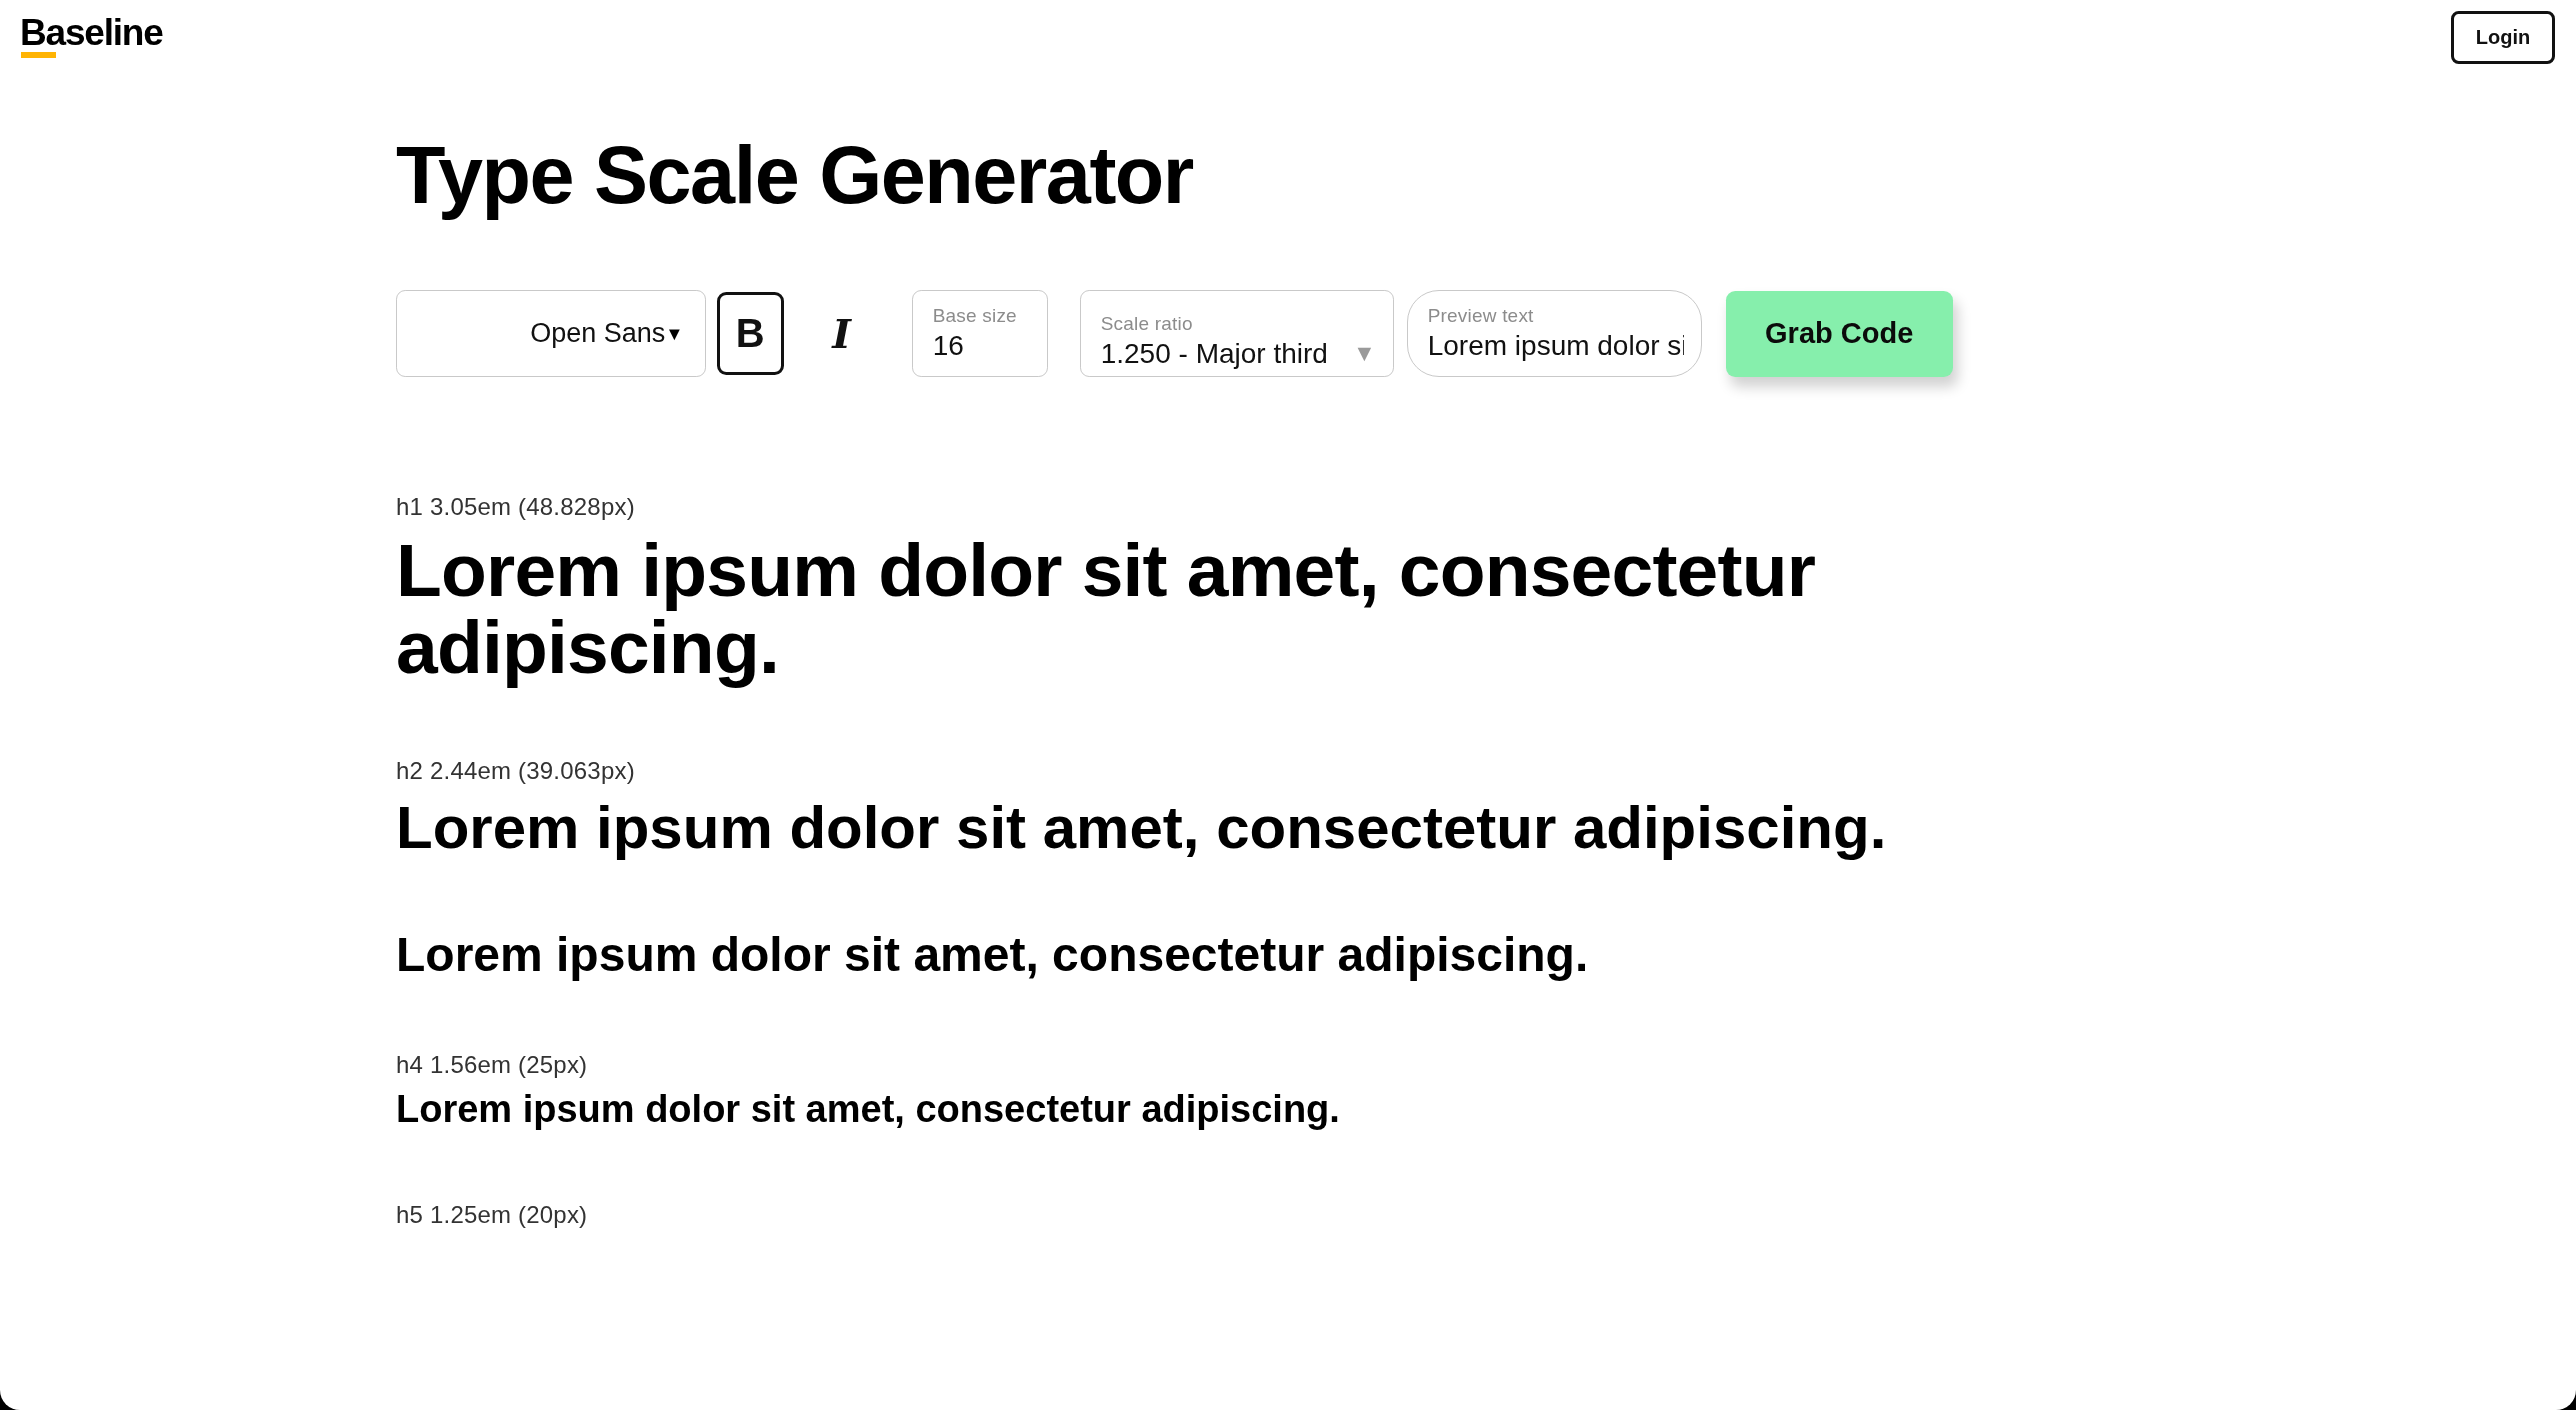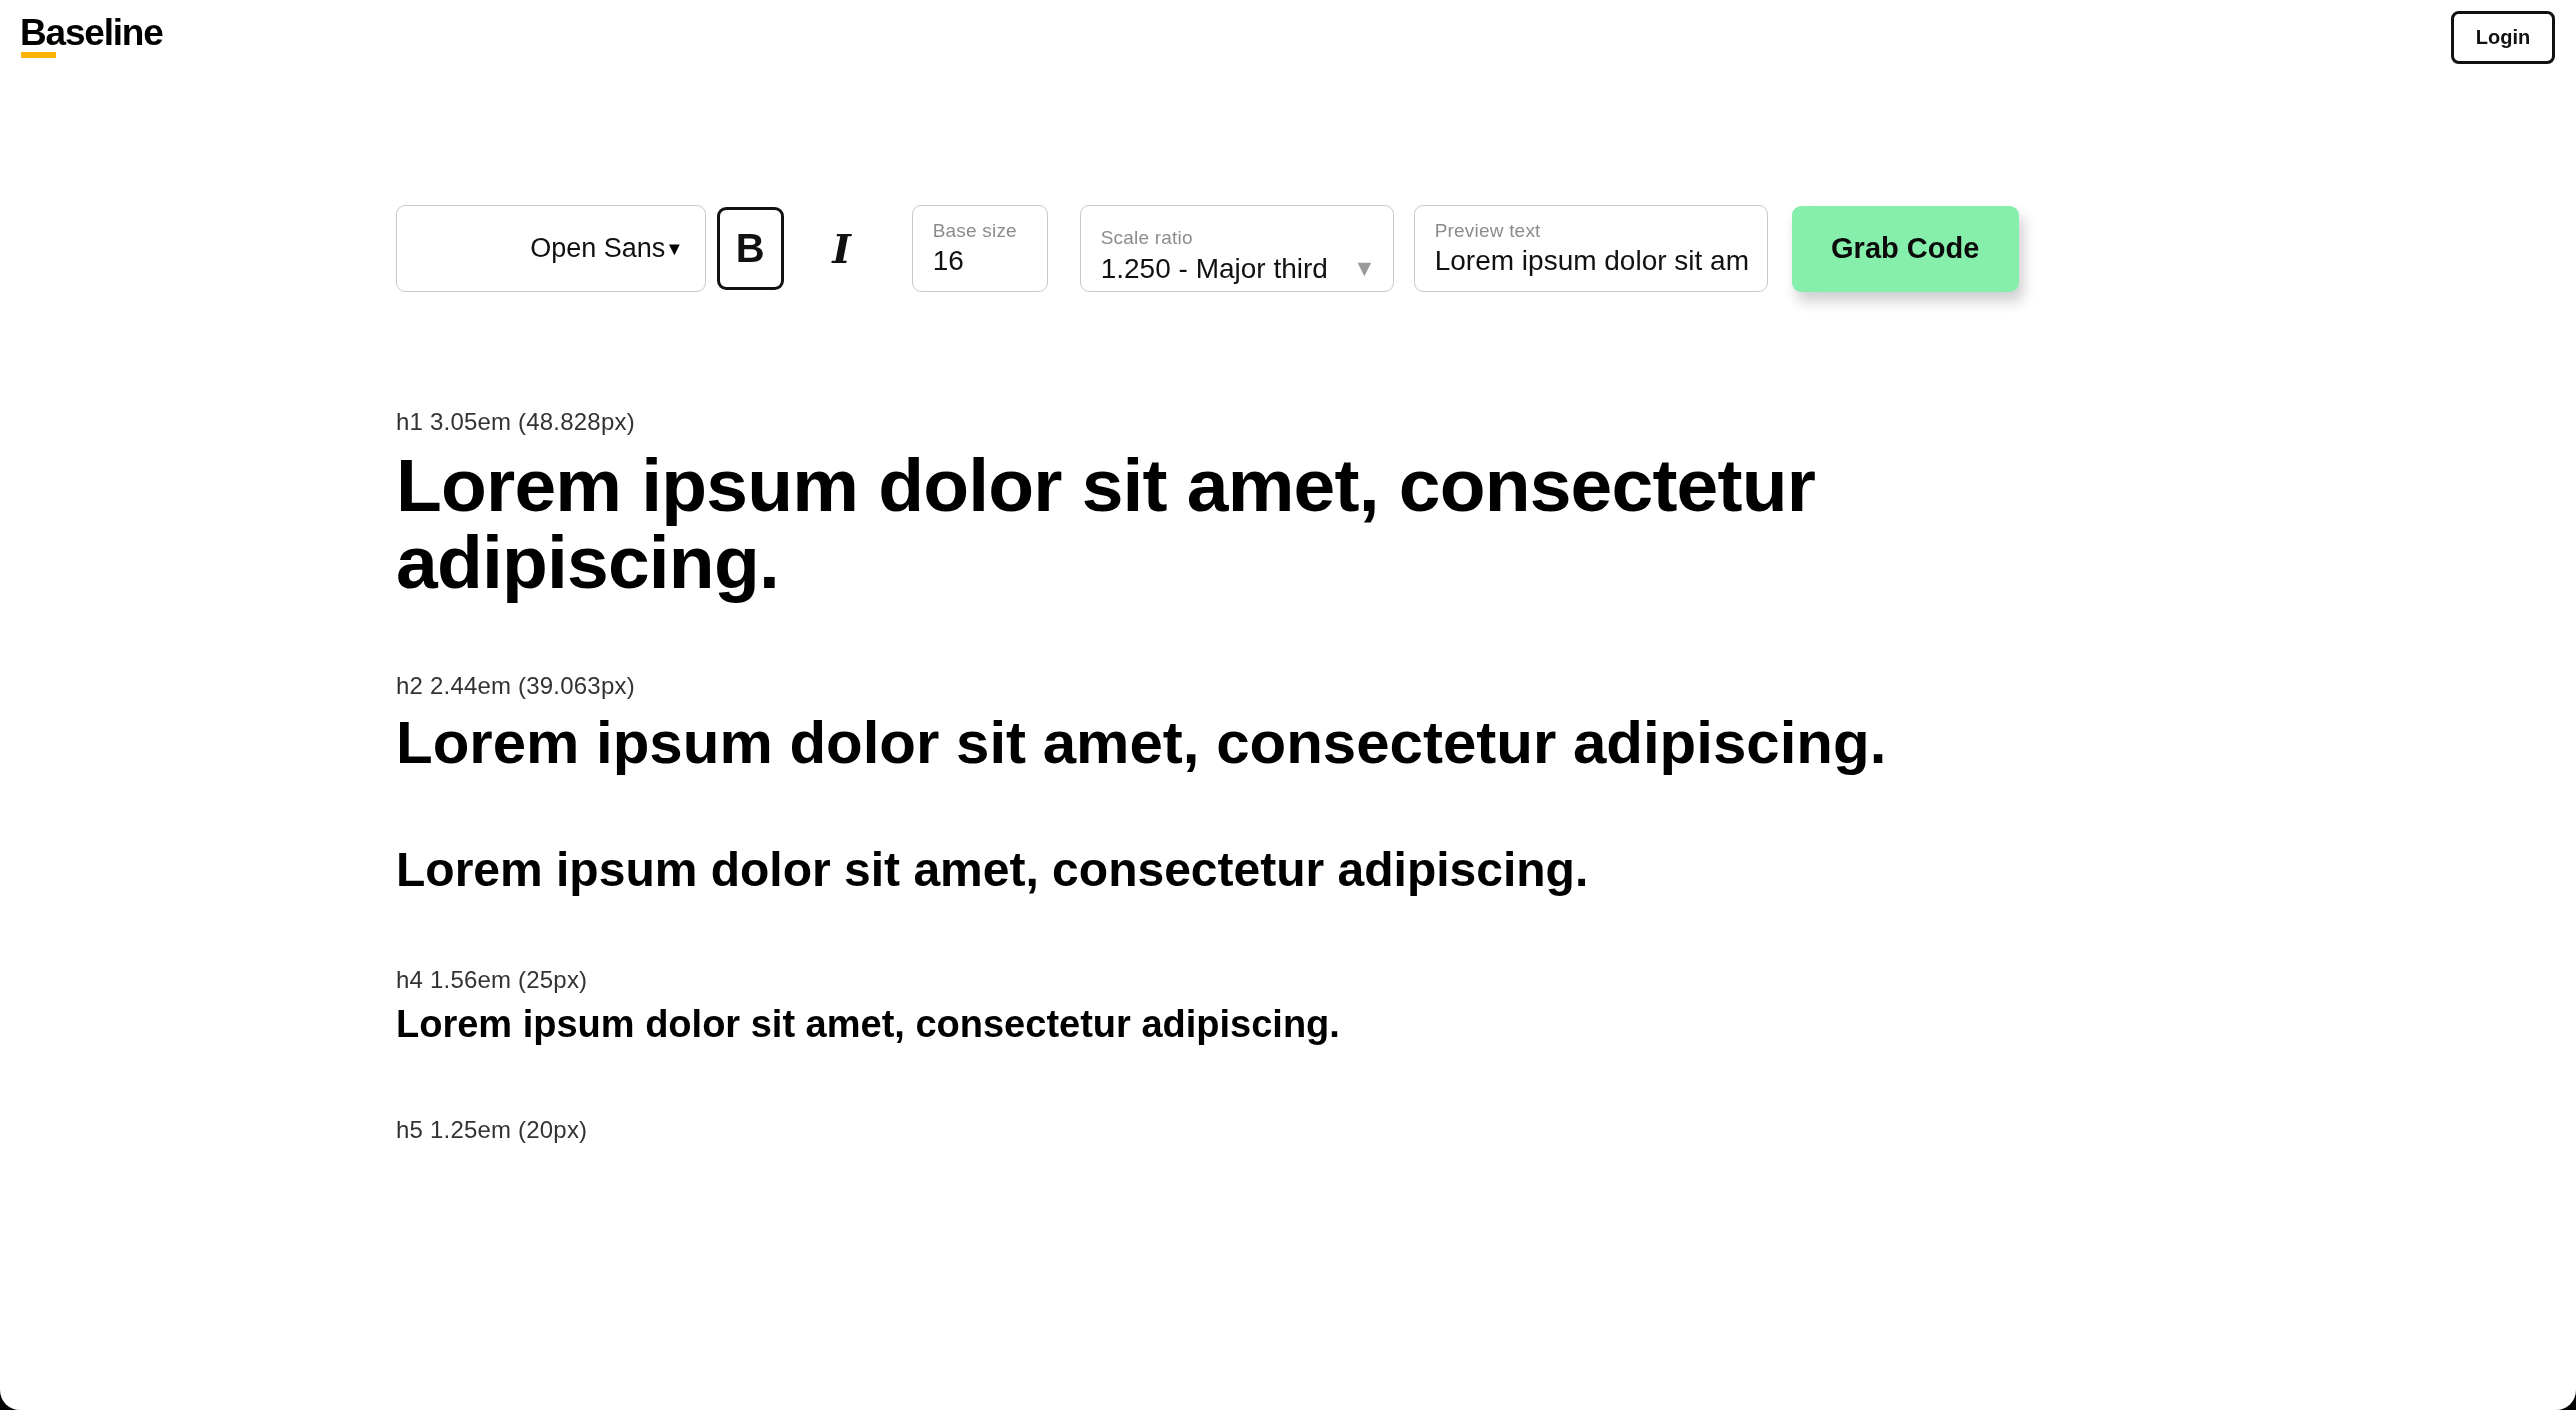--- a/index.html
+++ b/index.html
@@ -162,21 +162,21 @@
     padding: 15px 17px 0 20px;
     cursor: pointer;
   }
   .ratio-row {
     margin-top: 3.1px;
     display: flex;
     align-items: center;
     justify-content: space-between;
   }
   .ratio-value { font-size: 28px; color: #111; white-space: nowrap; }
-  .preview-field { width: 354px; margin-left: 20px; }
+  .preview-field { width: 295px; margin-left: 13px; border-radius: 32px; }
   .preview-field .ctrl-input { white-space: nowrap; overflow: hidden; }
 
   .grab {
     margin-left: 24px;
     width: 227px;
     height: 86px;
     border: none;
     border-radius: 9.2px;
     background: #86efac;
     font-family: inherit;
@@ -216,20 +216,21 @@
   <header>
     <div class="logo">
       <span>Baseline</span>
       <span class="logo-underline"></span>
     </div>
     <button class="login">Login</button>
   </header>
 
   <main>
 
+    <h1 class="title">Type Scale Generator</h1>
 
 
     <div class="controls">
 
       <div class="ctrl font-select">
         <span class="ctrl-value">Open Sans</span>
         <span class="arrow-black">▼</span>
       </div>
 
       <button class="btn-bold">

